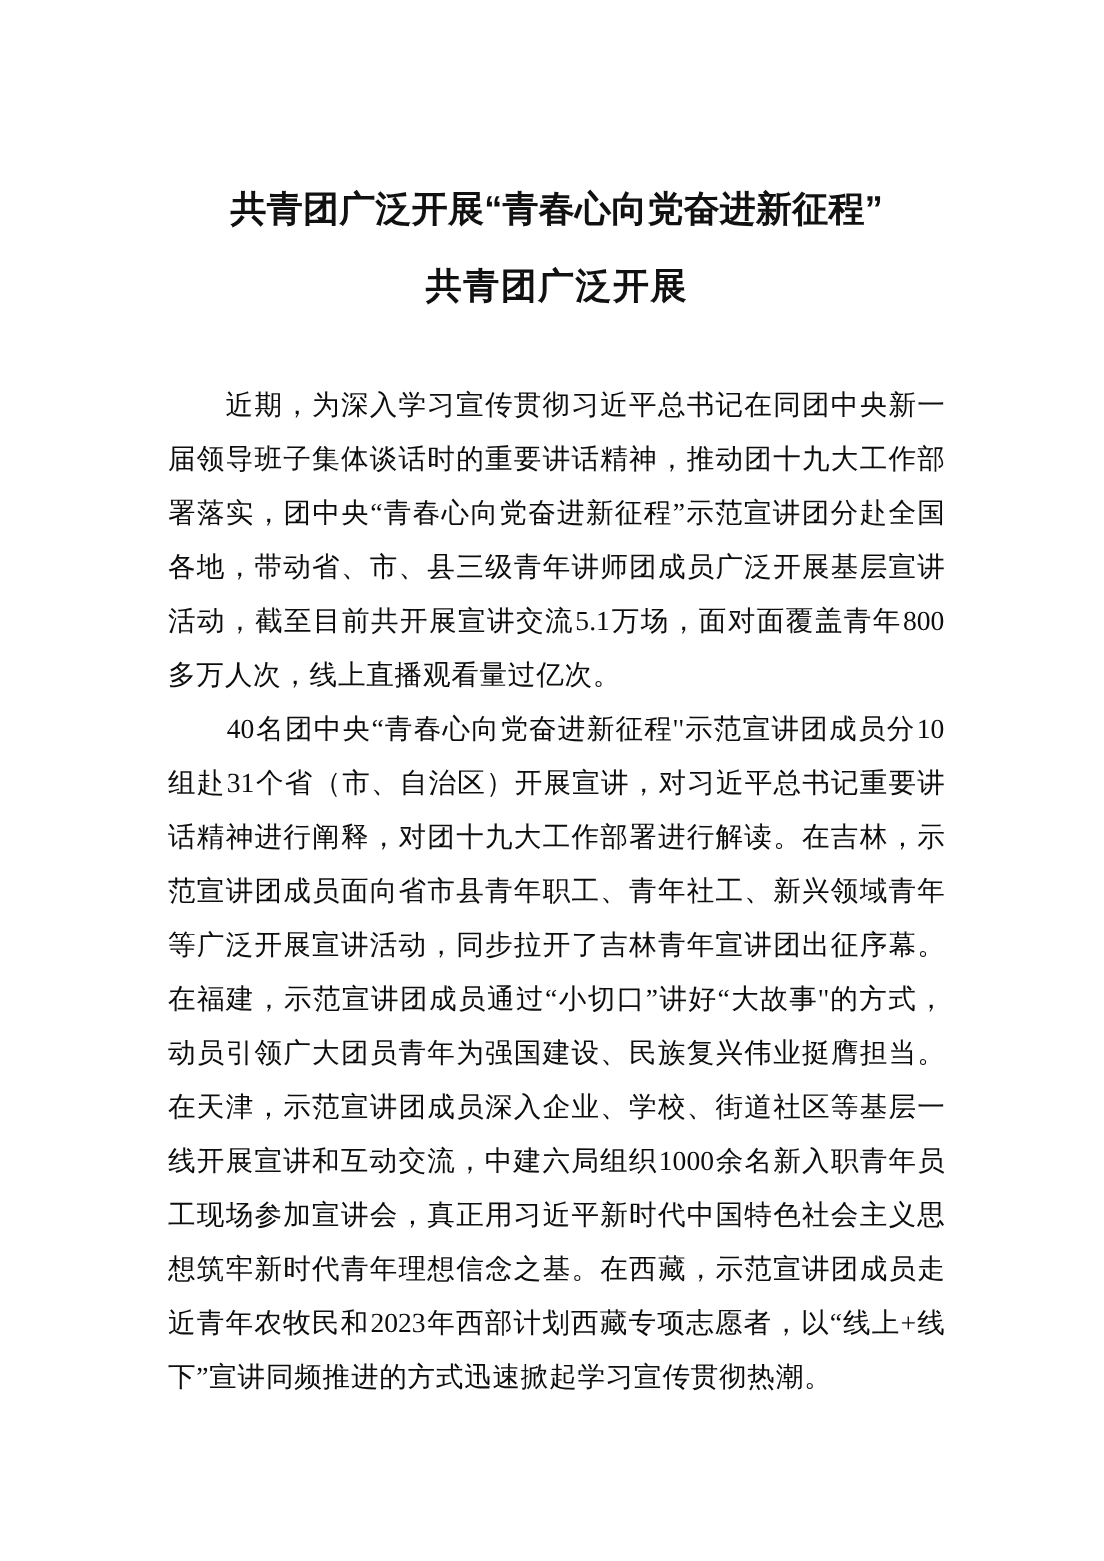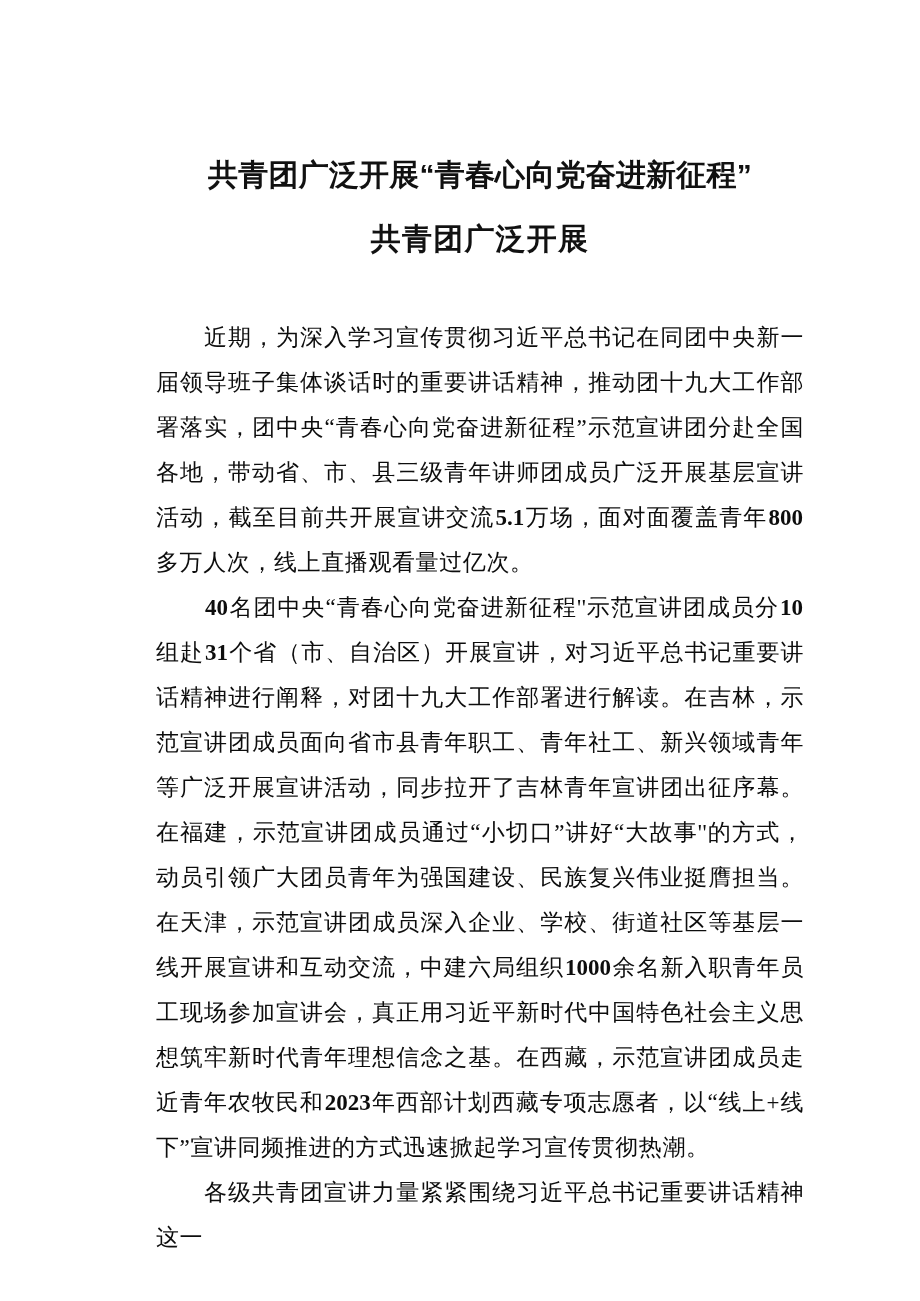--- a/index.html
+++ b/index.html
@@ -20,21 +20,21 @@
   .page {
     position: relative;
     width: 920px;
     height: 1301px;
     box-sizing: border-box;
     background: #ffffff;
   }
 
   .content {
     position: absolute;
-    left: 156px;
+    left: 140px;
     top: 0;
     width: 648px;
   }
 
   
   .doc-title {
     margin: 0;
     padding-top: 143px;
     font-family: "Liberation Sans", "DejaVu Sans", sans-serif;
     font-weight: bold;
@@ -75,21 +75,21 @@
     color: #0d0d0d;
   }
 
   .para + .para {
     margin-top: 0;
   }
 
   
   .num {
     font-family: "Liberation Serif", "DejaVu Serif", serif;
-    font-weight: bold;
+    font-weight: normal;
     letter-spacing: 0;
     padding: 0 1px;
   }
 
   .para-last {
     
   }
 </style>
 </head>
 <body>
@@ -98,17 +98,16 @@
   <div class="content">
 
     <h1 class="doc-title">
       <span class="title-line title-line-1">共青团广泛开展“青春心向党奋进新征程”</span>
       <span class="title-line title-line-2">共青团广泛开展</span>
     </h1>
 
     <div class="body-block">
       <p class="para">近期，为深入学习宣传贯彻习近平总书记在同团中央新一届领导班子集体谈话时的重要讲话精神，推动团十九大工作部署落实，团中央“青春心向党奋进新征程”示范宣讲团分赴全国各地，带动省、市、县三级青年讲师团成员广泛开展基层宣讲活动，截至目前共开展宣讲交流<span class="num">5.1</span>万场，面对面覆盖青年<span class="num">800</span>多万人次，线上直播观看量过亿次。</p>
       <p class="para"><span class="num">40</span>名团中央“青春心向党奋进新征程''示范宣讲团成员分<span class="num">10</span>组赴<span class="num">31</span>个省（市、自治区）开展宣讲，对习近平总书记重要讲话精神进行阐释，对团十九大工作部署进行解读。在吉林，示范宣讲团成员面向省市县青年职工、青年社工、新兴领域青年等广泛开展宣讲活动，同步拉开了吉林青年宣讲团出征序幕。在福建，示范宣讲团成员通过“小切口”讲好“大故事''的方式，动员引领广大团员青年为强国建设、民族复兴伟业挺膺担当。在天津，示范宣讲团成员深入企业、学校、街道社区等基层一线开展宣讲和互动交流，中建六局组织<span class="num">1000</span>余名新入职青年员工现场参加宣讲会，真正用习近平新时代中国特色社会主义思想筑牢新时代青年理想信念之基。在西藏，示范宣讲团成员走近青年农牧民和<span class="num">2023</span>年西部计划西藏专项志愿者，以“线上+线下”宣讲同频推进的方式迅速掀起学习宣传贯彻热潮。</p>
-      <p class="para para-last">各级共青团宣讲力量紧紧围绕习近平总书记重要讲话精神这一</p>
     </div>
 
   </div>
 </div>
 
 </body></html>

